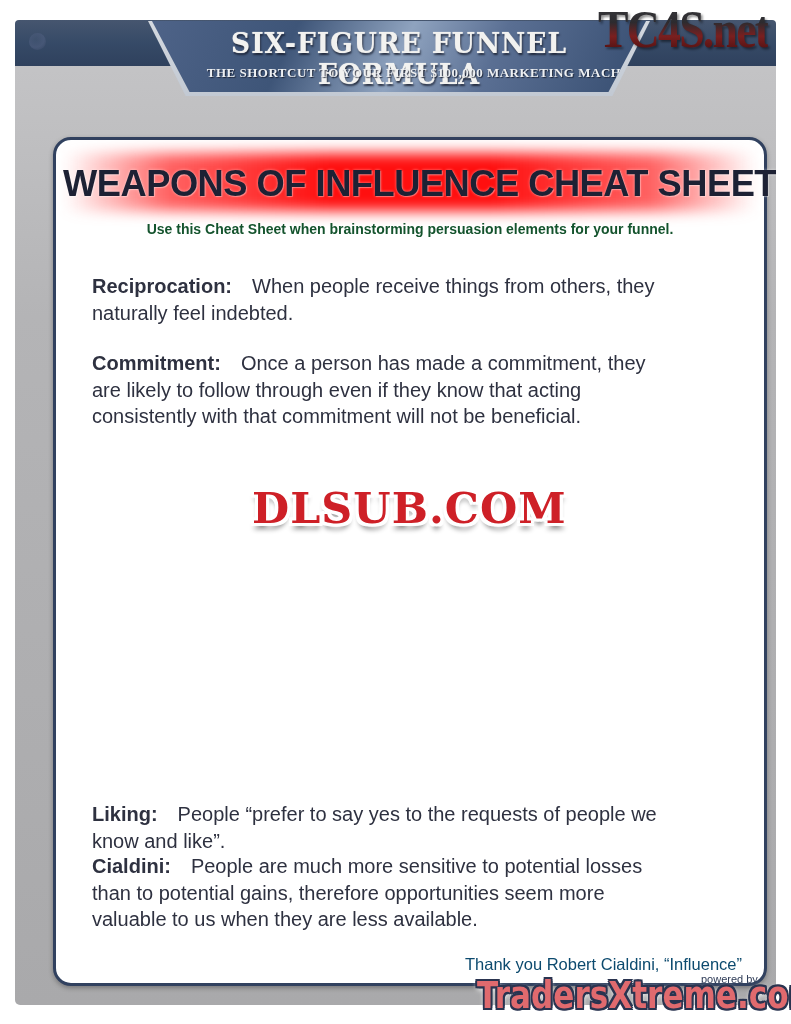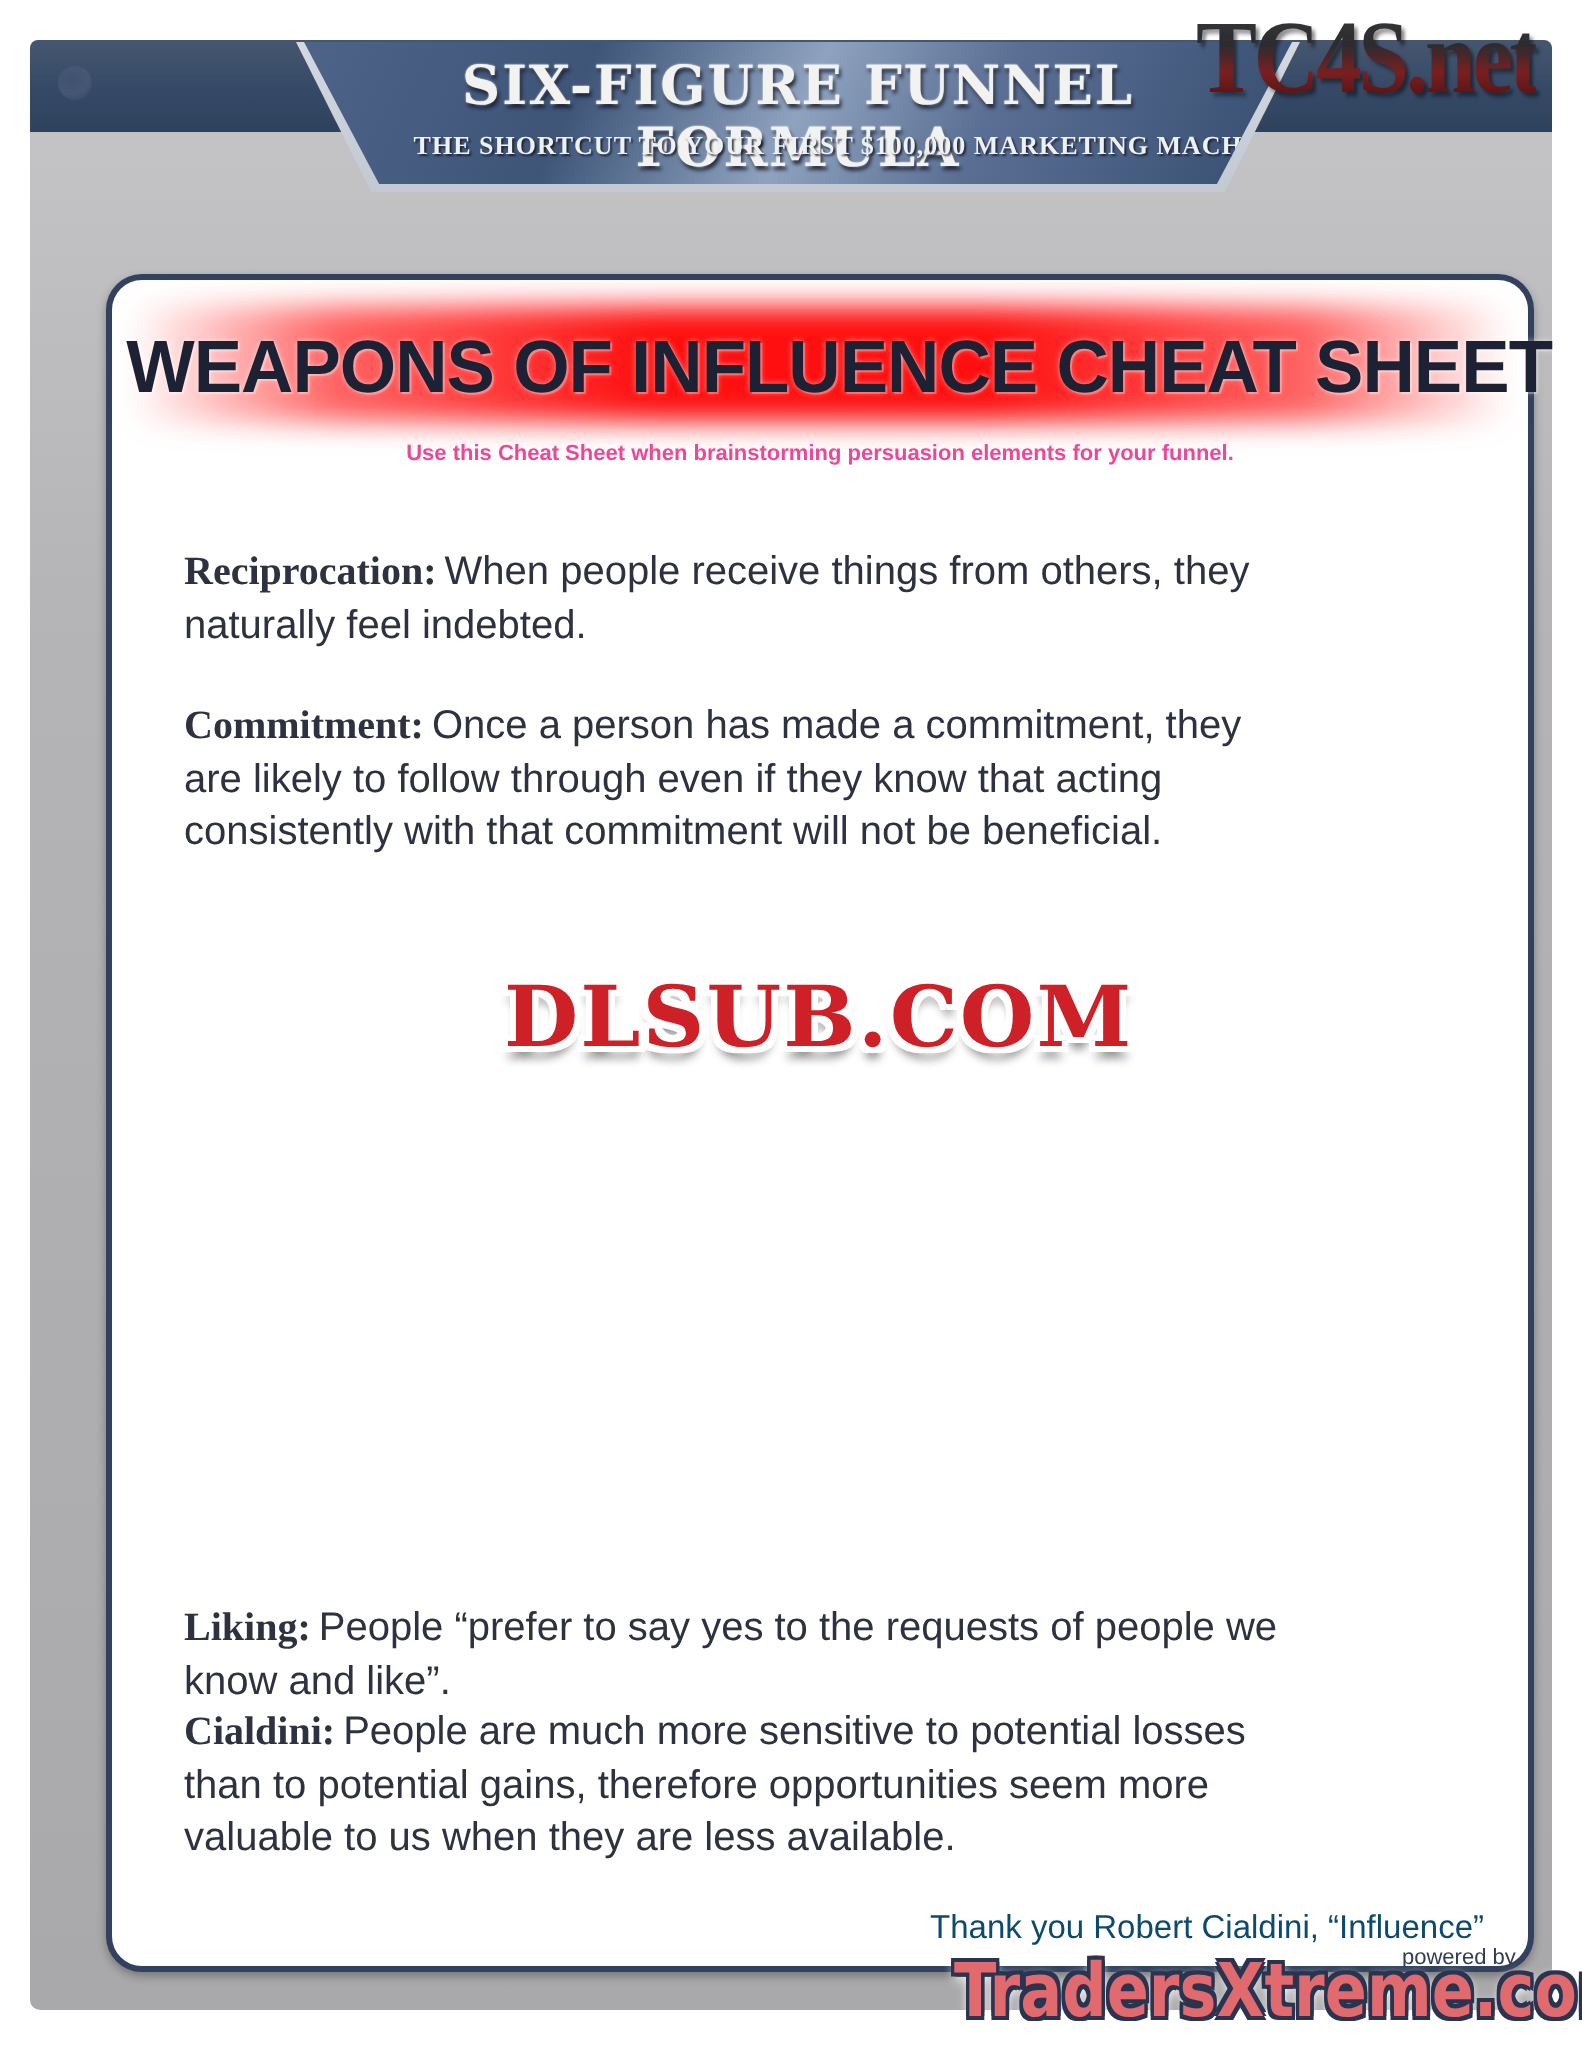--- a/index.html
+++ b/index.html
@@ -67,27 +67,27 @@
   }
   .sheet-title{
     position:absolute;left:0;right:0;top:22px;text-align:center;
     font-size:37px;font-weight:800;color:#1d2134;line-height:44px;
     letter-spacing:-.5px;transform:scaleX(.98);
     text-shadow:0 0 3px rgba(255,255,255,.5), 1px 1px 0 rgba(255,255,255,.25);
     white-space:nowrap;
   }
   .instruction{
     position:absolute;left:0;right:0;top:81px;text-align:center;
-    font-size:11px;font-weight:bold;color:#ec4899;
+    font-size:14px;font-weight:bold;color:#14532d;
   }
   .item{
     position:absolute;left:36px;right:20px;
     font-size:20px;line-height:26.5px;color:#2e3140;
   }
-  .term{font-weight:bold;margin-right:4px;font-family:Liberation Serif, serif;}
+  .term{font-weight:bold;margin-right:20px;}
   .def{white-space:pre-line;}
   .item-0{top:133px;}  .item-1{top:210px;}  .item-2{top:320px;}
   .item-3{top:452px;}  .item-4{top:528px;}  .item-5{top:661px;}
   .item-6{top:713px;}
   .attribution{
     position:absolute;right:22px;top:815px;
     font-size:16.5px;color:#0c4a6e;
   }
   
   .wm{position:absolute;pointer-events:none;line-height:1;white-space:nowrap;}

